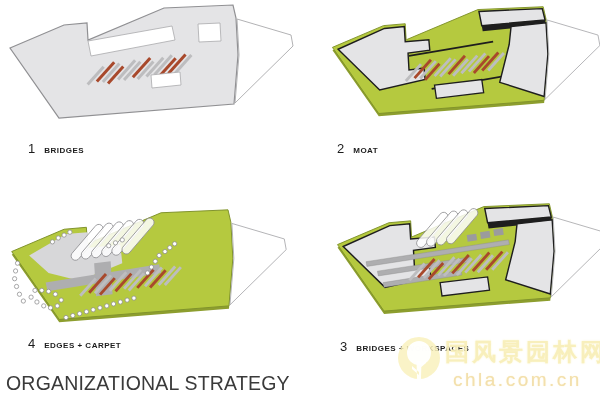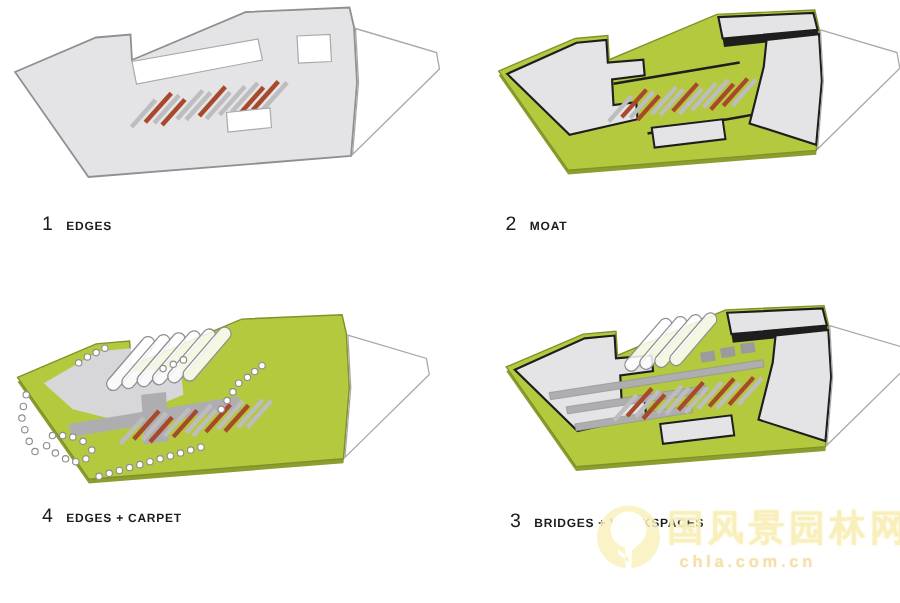--- a/index.html
+++ b/index.html
@@ -15,21 +15,21 @@
     position:absolute;left:6px;top:372px;margin:0;
     font-size:19.5px;font-weight:500;letter-spacing:.2px;color:var(--title-text,#3a3a3a);
   }
   .watermark{position:absolute;left:393px;top:332px;width:207px;height:66px;z-index:9;pointer-events:none;}
   .wm-tree{position:absolute;left:2px;top:4px;}
   .wm-cn{
     position:absolute;left:52px;top:4px;font-size:24px;font-weight:bold;letter-spacing:3px;
     color:var(--watermark-main,#f8efb9);opacity:.95;text-shadow:0 0 2px rgba(250,240,185,.8);white-space:nowrap;
   }
   .wm-url{
-    position:absolute;left:60px;top:37px;font-size:11px;font-weight:bold;letter-spacing:2.5px;
+    position:absolute;left:60px;top:37px;font-size:19px;font-weight:normal;letter-spacing:2.5px;
     color:var(--watermark-sub,#f3dfa9);opacity:.95;text-shadow:0 0 1px rgba(245,225,170,.8);white-space:nowrap;text-align:right;
   }
 </style>
 </head>
 <body>
 
 <div class="canvas">
 
   <svg id="p1" class="panel-svg" style="left:0;top:0" width="300" height="162" viewBox="0 0 300 162">
       <g>
@@ -198,38 +198,39 @@
           <line x1="169.8" y1="56.35" x2="152.458" y2="75.72" stroke="#a8492c" stroke-width="3"></line>
           <line x1="173.665" y1="59.225" x2="157.65699999999998" y2="77.105" stroke="#bdbdbf" stroke-width="3"></line>
           <line x1="183.533" y1="55.394999999999996" x2="166.4578" y2="74.467" stroke="#a8492c" stroke-width="3"></line>
           <line x1="189.399" y1="56.035" x2="172.85739999999998" y2="74.511" stroke="#bdbdbf" stroke-width="3"></line>
         </g>
       </g>
     </svg>
 
   <div class="caption" style="left:28px;top:141px">
     <span class="cap-num">1</span>
-    <span class="cap-label">EDGES</span>
+    <span class="cap-label">BRIDGES</span>
   </div>
 
   <div class="caption" style="left:337px;top:141px">
     <span class="cap-num">2</span>
     <span class="cap-label">MOAT</span>
   </div>
 
   <div class="caption" style="left:28px;top:336px">
     <span class="cap-num">4</span>
     <span class="cap-label">EDGES + CARPET</span>
   </div>
 
   <div class="caption" style="left:340px;top:339px">
     <span class="cap-num">3</span>
     <span class="cap-label">BRIDGES + WORKSPACES</span>
   </div>
 
+  <h1 class="title">ORGANIZATIONAL STRATEGY</h1>
 
   <div class="watermark">
     <svg class="wm-tree" width="48" height="60" viewBox="0 0 48 60">
       <circle cx="24" cy="22" r="21" fill="#f9f1bd" opacity="0.85"></circle>
       <circle cx="24" cy="17" r="12" fill="#ffffff" opacity="0.95"></circle>
       <path d="M21.5,25 L26.5,25 L25.5,58 L22.5,58 Z M24,30 L31,24 L31,27 L24,33 Z M24,36 L17,30 L17,33 L24,39 Z" fill="#ffffff" opacity="0.95"></path>
     </svg>
     <div class="wm-cn">国风景园林网</div>
     <div class="wm-url">chla.com.cn</div>
   </div>

